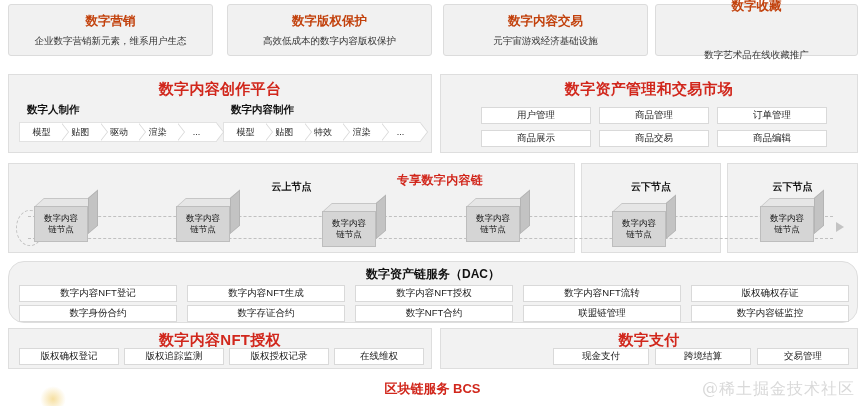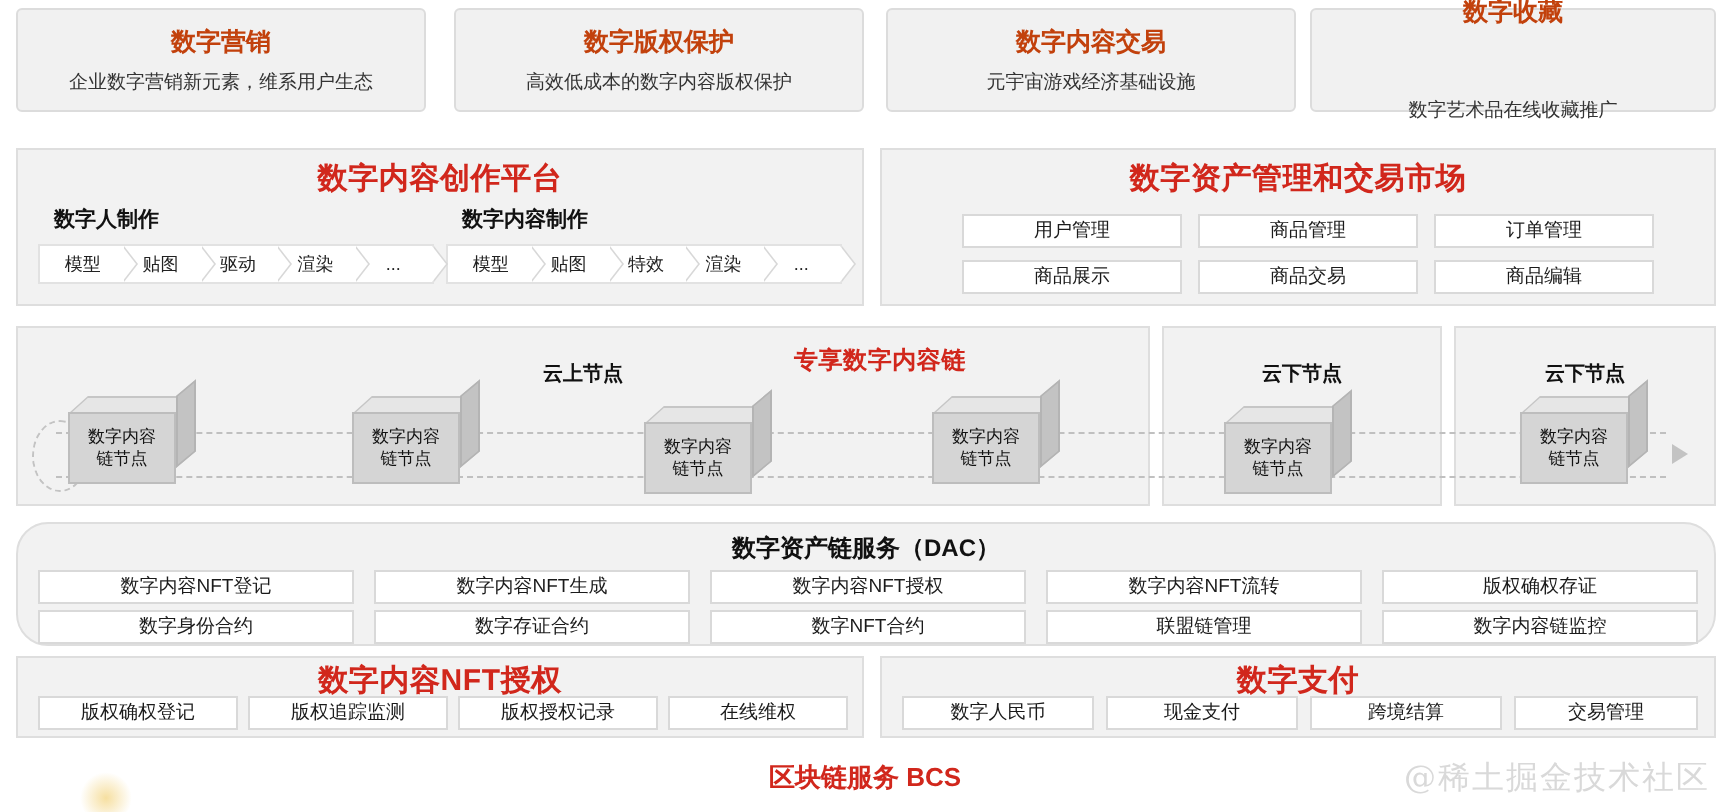--- a/index.html
+++ b/index.html
@@ -252,21 +252,20 @@
   <div class="panel" style="left:8px;top:328px;width:424px;height:41px;">
     <div class="panel-title" style="margin-top:2px;">数字内容NFT授权</div>
     <div class="btn" style="position:absolute;left:10px; top:19px;width:100px;">版权确权登记</div>
     <div class="btn" style="position:absolute;left:115px;top:19px;width:100px;">版权追踪监测</div>
     <div class="btn" style="position:absolute;left:220px;top:19px;width:100px;">版权授权记录</div>
     <div class="btn" style="position:absolute;left:325px;top:19px;width:90px;">在线维权</div>
   </div>
 
   <div class="panel" style="left:440px;top:328px;width:418px;height:41px;">
     <div class="panel-title" style="margin-top:2px;">数字支付</div>
-    <div class="btn" style="position:absolute;left:10px; top:19px;width:96px;">数字人民币</div>
     <div class="btn" style="position:absolute;left:112px;top:19px;width:96px;">现金支付</div>
     <div class="btn" style="position:absolute;left:214px;top:19px;width:96px;">跨境结算</div>
     <div class="btn" style="position:absolute;left:316px;top:19px;width:92px;">交易管理</div>
   </div>
 
   <div class="dot-glow"></div>
   <div class="bottom-title">区块链服务 BCS</div>
   <div class="watermark">@稀土掘金技术社区</div>
 
 </div>

